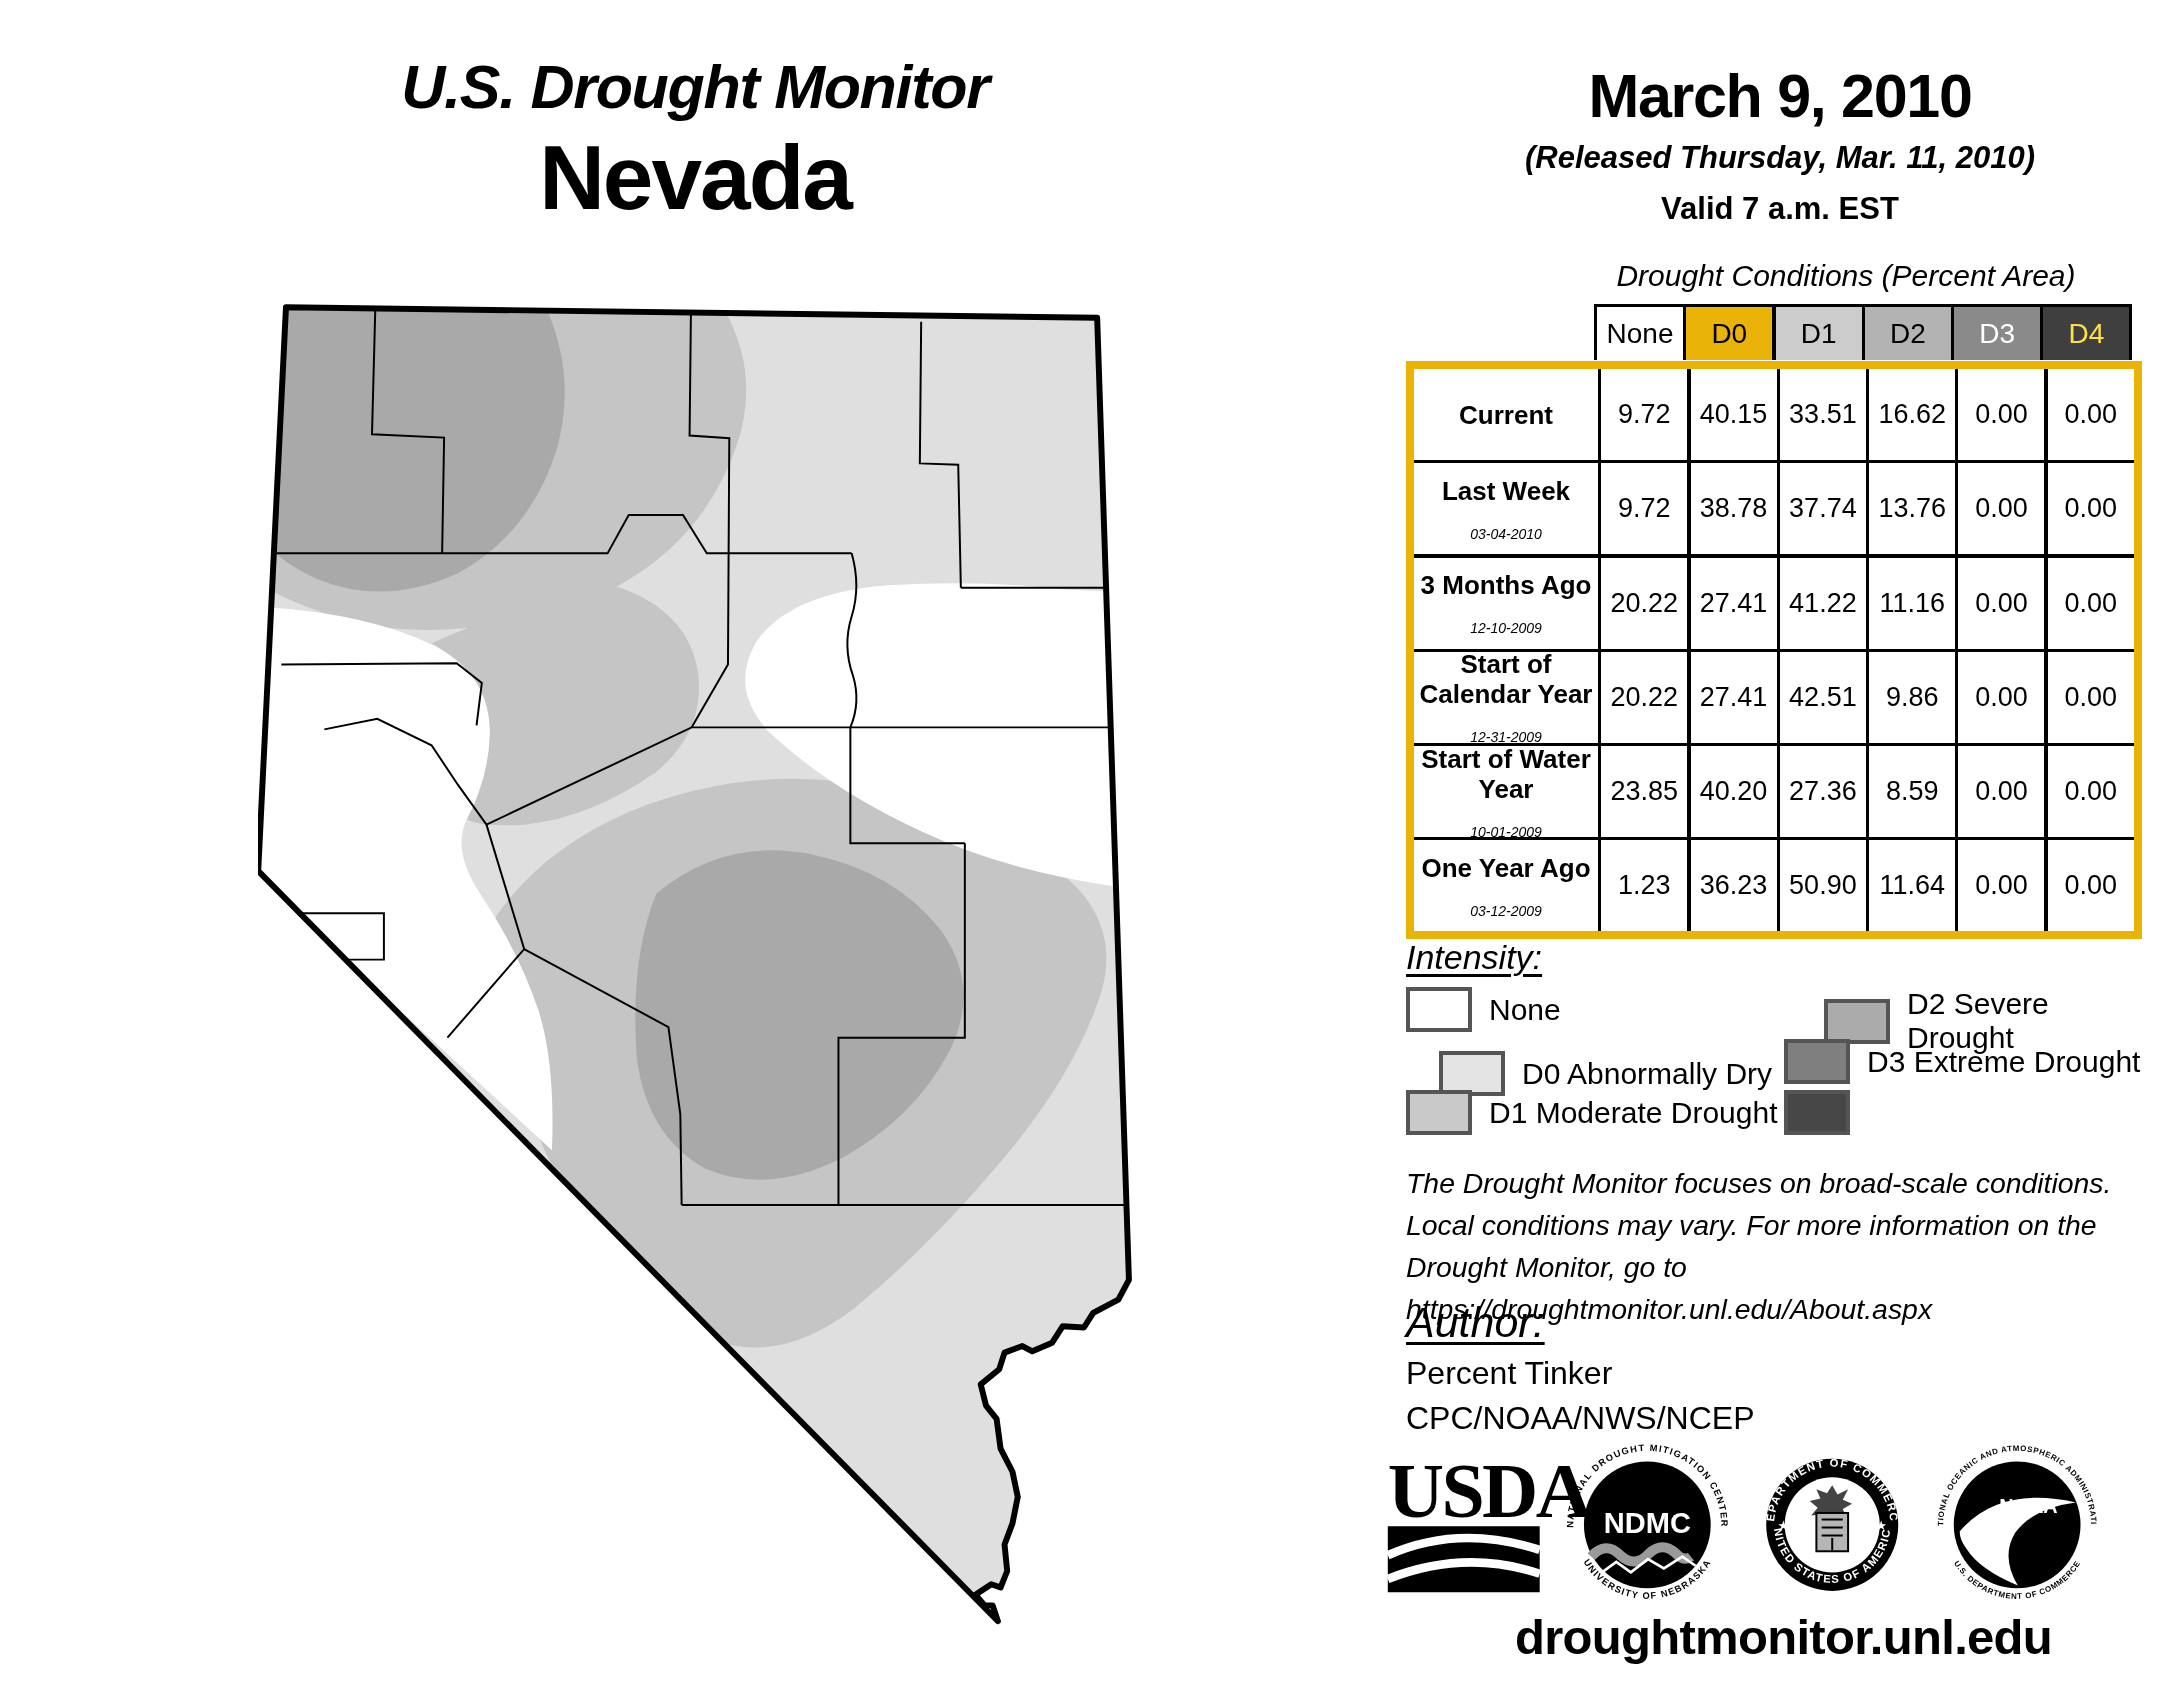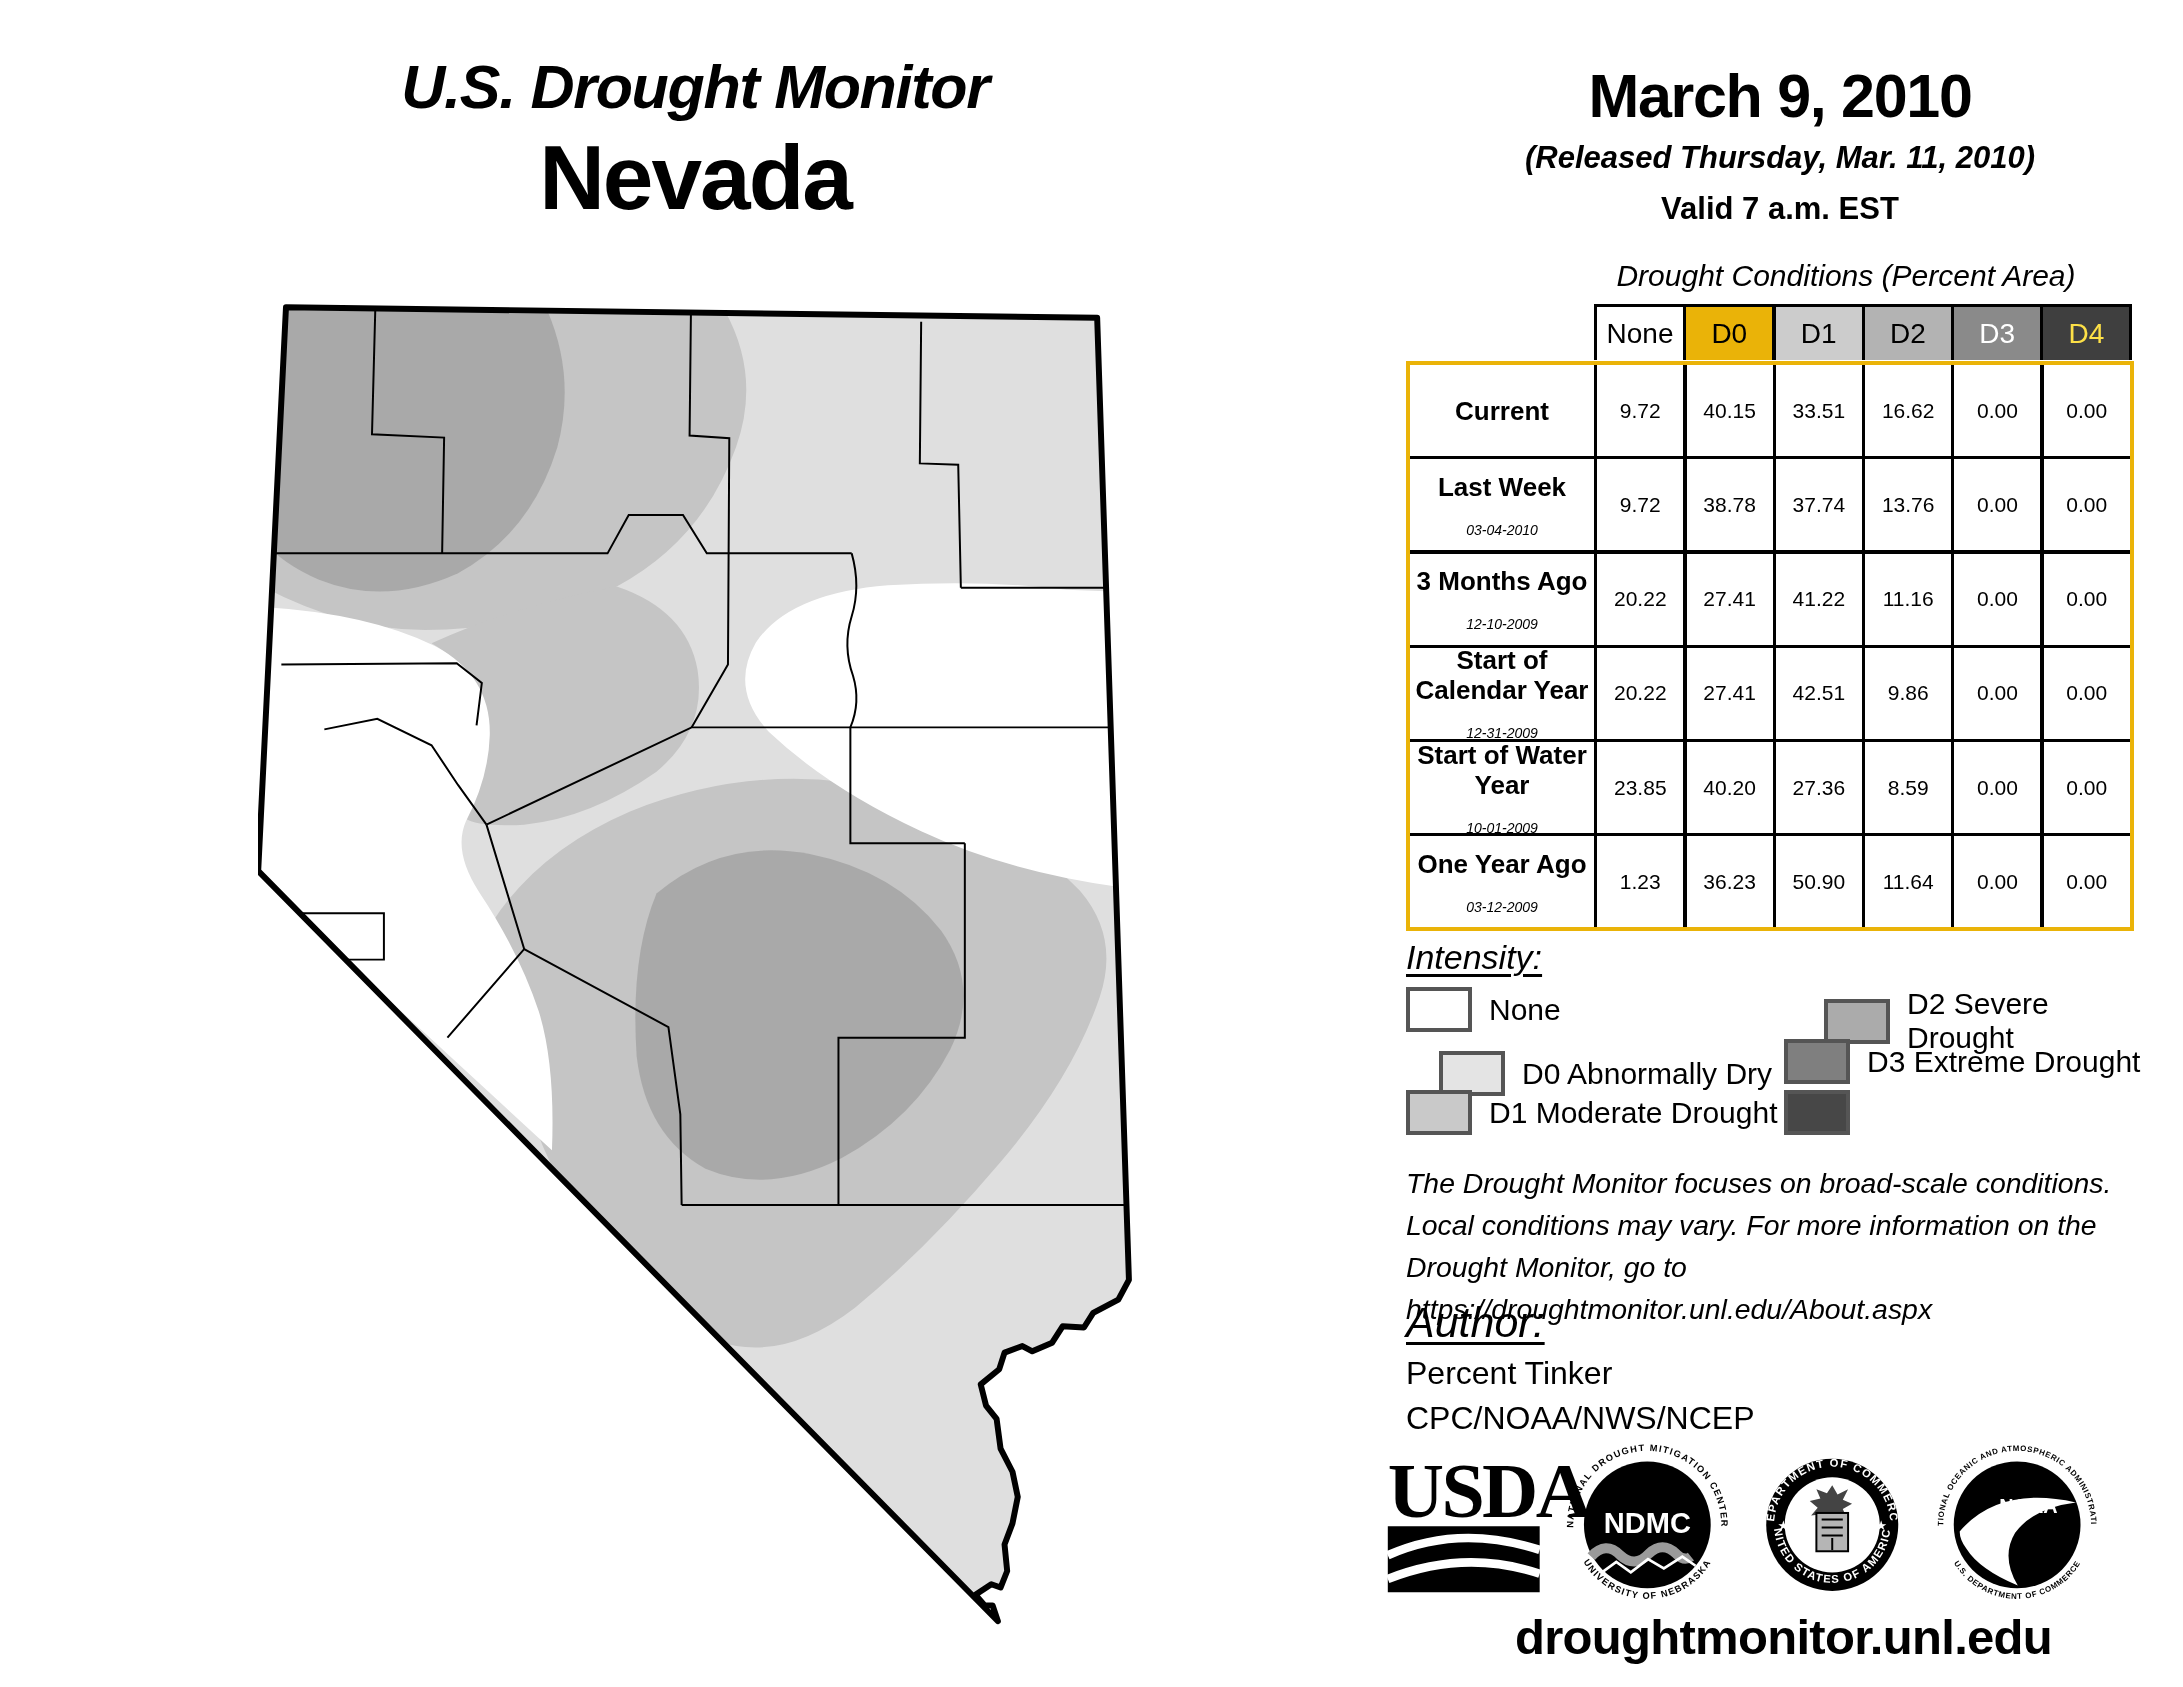--- a/index.html
+++ b/index.html
@@ -9,25 +9,25 @@
   .t1{left:278px;top:52px;width:834px;text-align:center;font-size:61px;font-weight:bold;font-style:italic;letter-spacing:-1.3px;}
   .t2{left:278px;top:126px;width:834px;text-align:center;font-size:91px;font-weight:bold;letter-spacing:-2px;}
   
   .d1{left:1403px;top:61px;width:754px;text-align:center;font-size:61px;font-weight:bold;letter-spacing:-1.3px;}
   .d2{left:1403px;top:140px;width:754px;text-align:center;font-size:31px;font-weight:bold;font-style:italic;}
   .d3{left:1403px;top:191px;width:754px;text-align:center;font-size:31px;font-weight:bold;}
   .cap{left:1535px;top:259px;width:622px;text-align:center;font-size:30px;font-style:italic;}
   
   .hdr{left:1594px;top:304px;display:grid;grid-template-columns:repeat(6,86px);gap:3.3px;background:#000;border:3.3px solid #000;border-bottom:none;}
   .hdr .hc{height:53px;display:flex;align-items:center;justify-content:center;font-size:28px;}
-  .tbl{left:1406px;top:361px;display:grid;grid-template-columns:184px repeat(6,86px);grid-auto-rows:91px;gap:3.3px;background:#000;border:4px solid #eab308;}
+  .tbl{left:1406px;top:361px;display:grid;grid-template-columns:184px repeat(6,86px);grid-auto-rows:91px;gap:3.3px;background:#000;border:8px solid #eab308;}
   .tbl .lc{background:#fff;display:flex;flex-direction:column;align-items:center;justify-content:center;text-align:center;padding:2.6px 4px;box-sizing:border-box;}
   .tbl .lc .lbl{font-size:26px;font-weight:bold;line-height:30px;}
   .tbl .lc .dt{font-size:14px;font-style:italic;margin-top:20px;}
-  .tbl .vc{background:#fff;display:flex;align-items:center;justify-content:center;font-size:21px;}
+  .tbl .vc{background:#fff;display:flex;align-items:center;justify-content:center;font-size:27px;}
   
   .ih{left:1406px;top:938px;font-size:34px;font-style:italic;text-decoration:underline;text-decoration-thickness:2.6px;text-underline-offset:5.3px;}
   .leg{left:1406px;top:987px;width:754px;}
   .legrow{position:absolute;display:flex;align-items:center;}
   .sw{width:66px;height:45px;border:4.6px solid #555;box-sizing:border-box;margin-right:17px;flex:0 0 auto;}
   .legtxt{font-size:30px;}
   
   .disc{left:1406px;top:1162px;width:767px;font-size:28.4px;font-style:italic;line-height:42px;}
   .auth-h{left:1406px;top:1298px;font-size:43px;font-style:italic;text-decoration:underline;text-decoration-thickness:2.6px;text-underline-offset:5.3px;}
   .auth-n{left:1406px;top:1355px;font-size:32px;}

